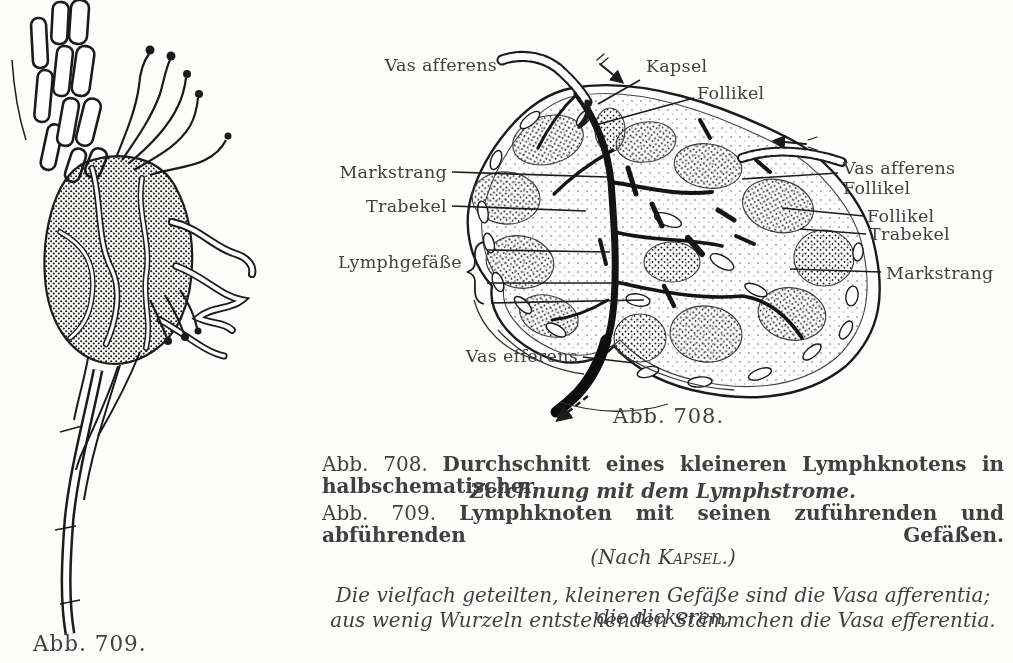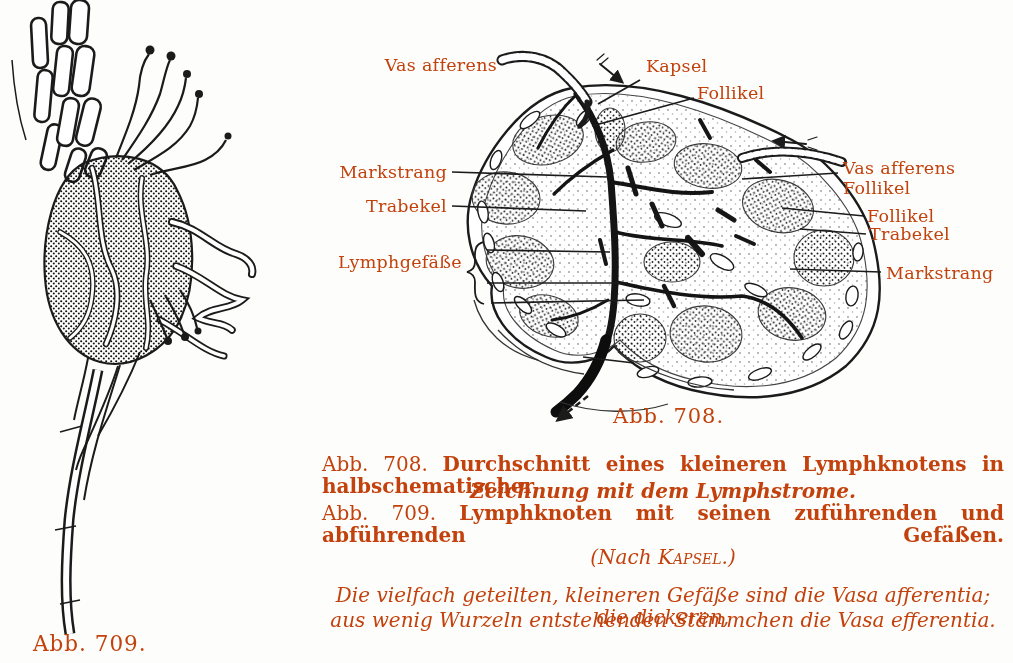--- a/index.html
+++ b/index.html
@@ -2,21 +2,21 @@
 <html><head>
 <meta charset="utf-8">
 <style>
   html,body { margin:0; padding:0; }
   .page {
     position:relative;
     width:1013px; height:663px;
     background:#fdfdfb;
     overflow:hidden;
     font-family:"DejaVu Serif", serif;
-    color:#c2410c;
+    color:#404040;
   }
   .art { position:absolute; left:0; top:0; }
   .lbl {
     position:absolute;
     font-size:17.5px;
     letter-spacing:0.3px;
     white-space:nowrap;
     line-height:20px;
   }
   .lbl.right { text-align:right; }
@@ -239,20 +239,21 @@
       <path d="M484,242 C473,244 475,255 475,262 C475,269 471,271 467,272 C471,273 475,275 475,282 C475,290 473,301 484,304" stroke="#1b1b1b" stroke-width="1.8" fill="none"></path>
     </g>
   </svg>
 
   <div class="lbl right" style="left:370px; top:55px; width:127px;">Vas afferens</div>
   <div class="lbl" style="left:646px; top:56px;">Kapsel</div>
   <div class="lbl" style="left:697px; top:83px;">Follikel</div>
   <div class="lbl right" style="left:335px; top:162px; width:112px;">Markstrang</div>
   <div class="lbl right" style="left:335px; top:196px; width:112px;">Trabekel</div>
   <div class="lbl right" style="left:330px; top:252px; width:132px;">Lymphgefäße</div>
+  <div class="lbl right" style="left:430px; top:346px; width:148px;">Vas efferens</div>
   <div class="lbl" style="left:843px; top:158px;">Vas afferens</div>
   <div class="lbl" style="left:843px; top:178px;">Follikel</div>
   <div class="lbl" style="left:867px; top:206px;">Follikel</div>
   <div class="lbl" style="left:869px; top:224px;">Trabekel</div>
   <div class="lbl" style="left:886px; top:263px;">Markstrang</div>
 
   <div class="figlabel" style="left:613px; top:404px;">Abb. 708.</div>
   <div class="figlabel" style="left:33px; top:631px; font-size:21.5px;">Abb. 709.</div>
 
   <div class="captions">

